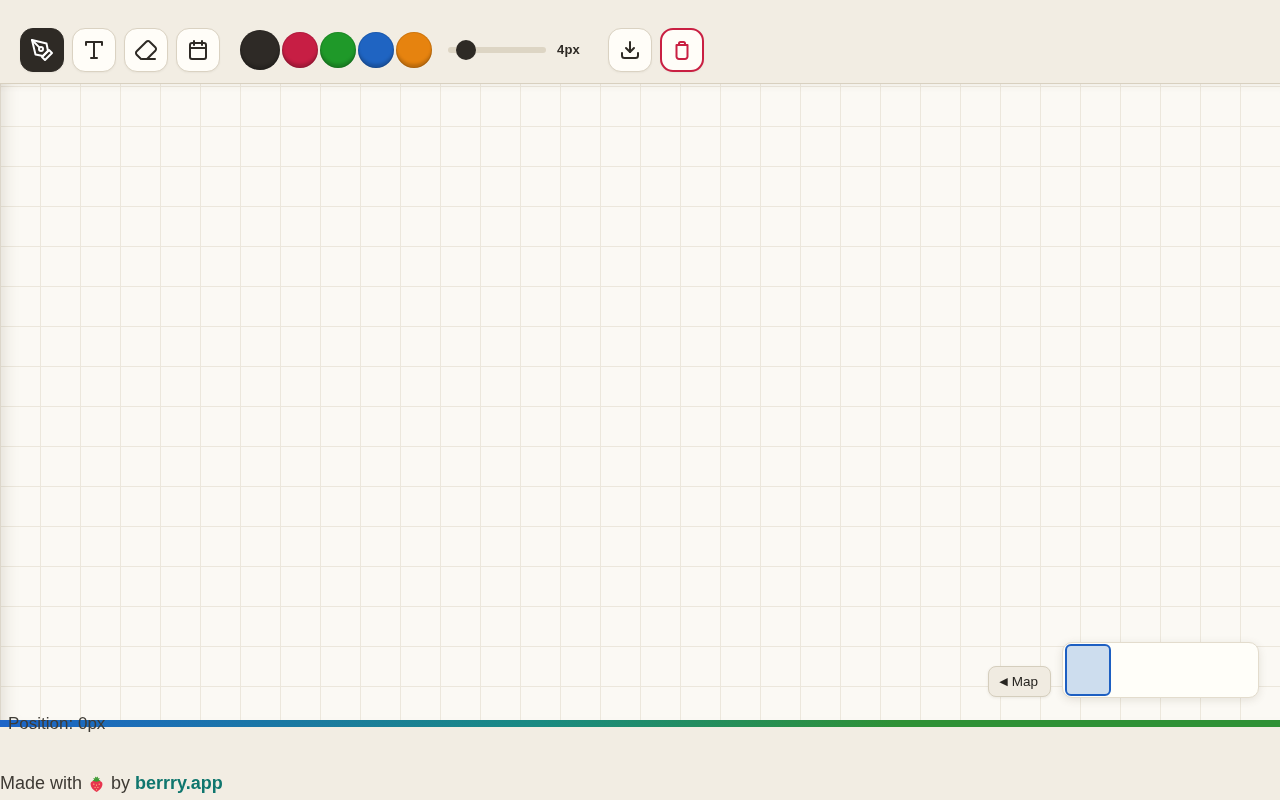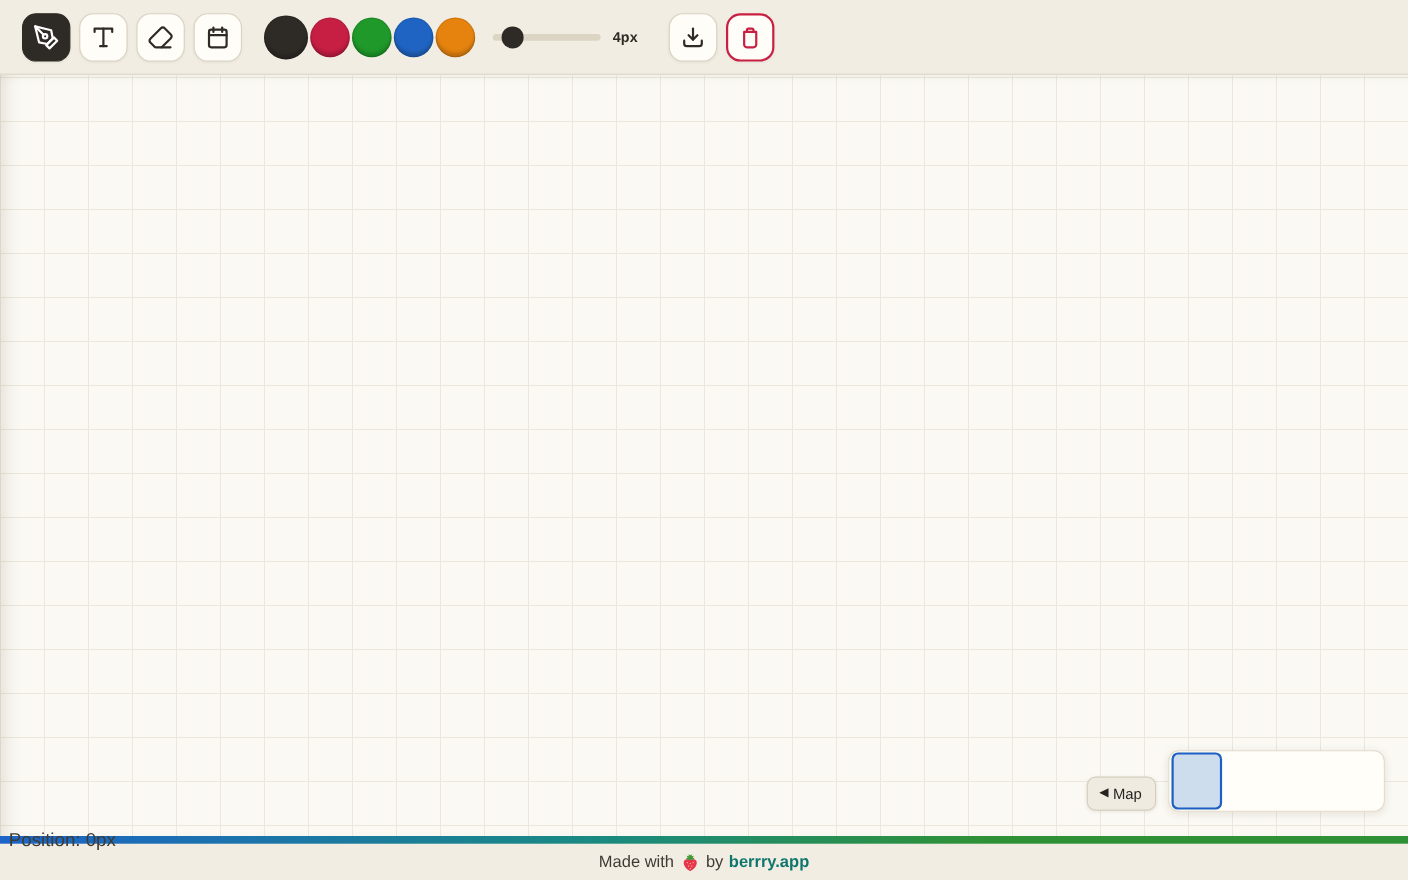--- a/index.html
+++ b/index.html
@@ -6,20 +6,21 @@
   html,body { width:1280px; height:800px; overflow:hidden; }
   body { font-family:"Liberation Sans","DejaVu Sans",sans-serif; background:#f2ede3; display:flex; flex-direction:column; }
 
   
   .toolbar {
     height:68px; flex:0 0 68px;
     display:flex; align-items:center;
     padding-left:20px;
     background:#f2ede3;
     border-bottom:1px solid #d8d0bf;
+    margin-top:16px;
   }
   .tool-btn {
     width:44px; height:44px; flex:0 0 44px;
     margin-right:8px;
     border-radius:13px;
     border:1px solid #dad2c2;
     background:#fffdf8;
     color:#2e2a25;
     display:flex; align-items:center; justify-content:center;
     box-shadow:0 1px 2px rgba(90,80,60,.06);
@@ -87,23 +88,23 @@
   
   .progress-row { position:relative; flex:0 0 7px; height:7px; background:linear-gradient(90deg,#1c64c8 0%,#1a8a82 42%,#2f9136 70%,#2f9136 100%); }
   .position-label {
     position:absolute; left:8px; top:50%; transform:translateY(-50%);
     font-size:17px; line-height:1.1; color:#3e3b35; z-index:2; white-space:nowrap;
   }
 
   
   .footer {
     flex:0 0 33px; height:33px;
-    display:flex; align-items:center; justify-content:center; gap:5px;
+    display:flex; align-items:center; justify-content:flex-start; gap:5px;
     background:#f2ede3;
-    font-size:15px; color:#3e3a34;
+    font-size:18px; color:#3e3a34;margin-top:40px;
   }
   .footer a { color:#0f766e; font-weight:700; text-decoration:none; cursor:pointer; }
   .emoji-svg { width:17px; height:17px; margin:0 1px; position:relative; top:1px; }
 </style>
 </head>
 <body>
 
 <header class="toolbar">
 
   <button class="tool-btn active">

